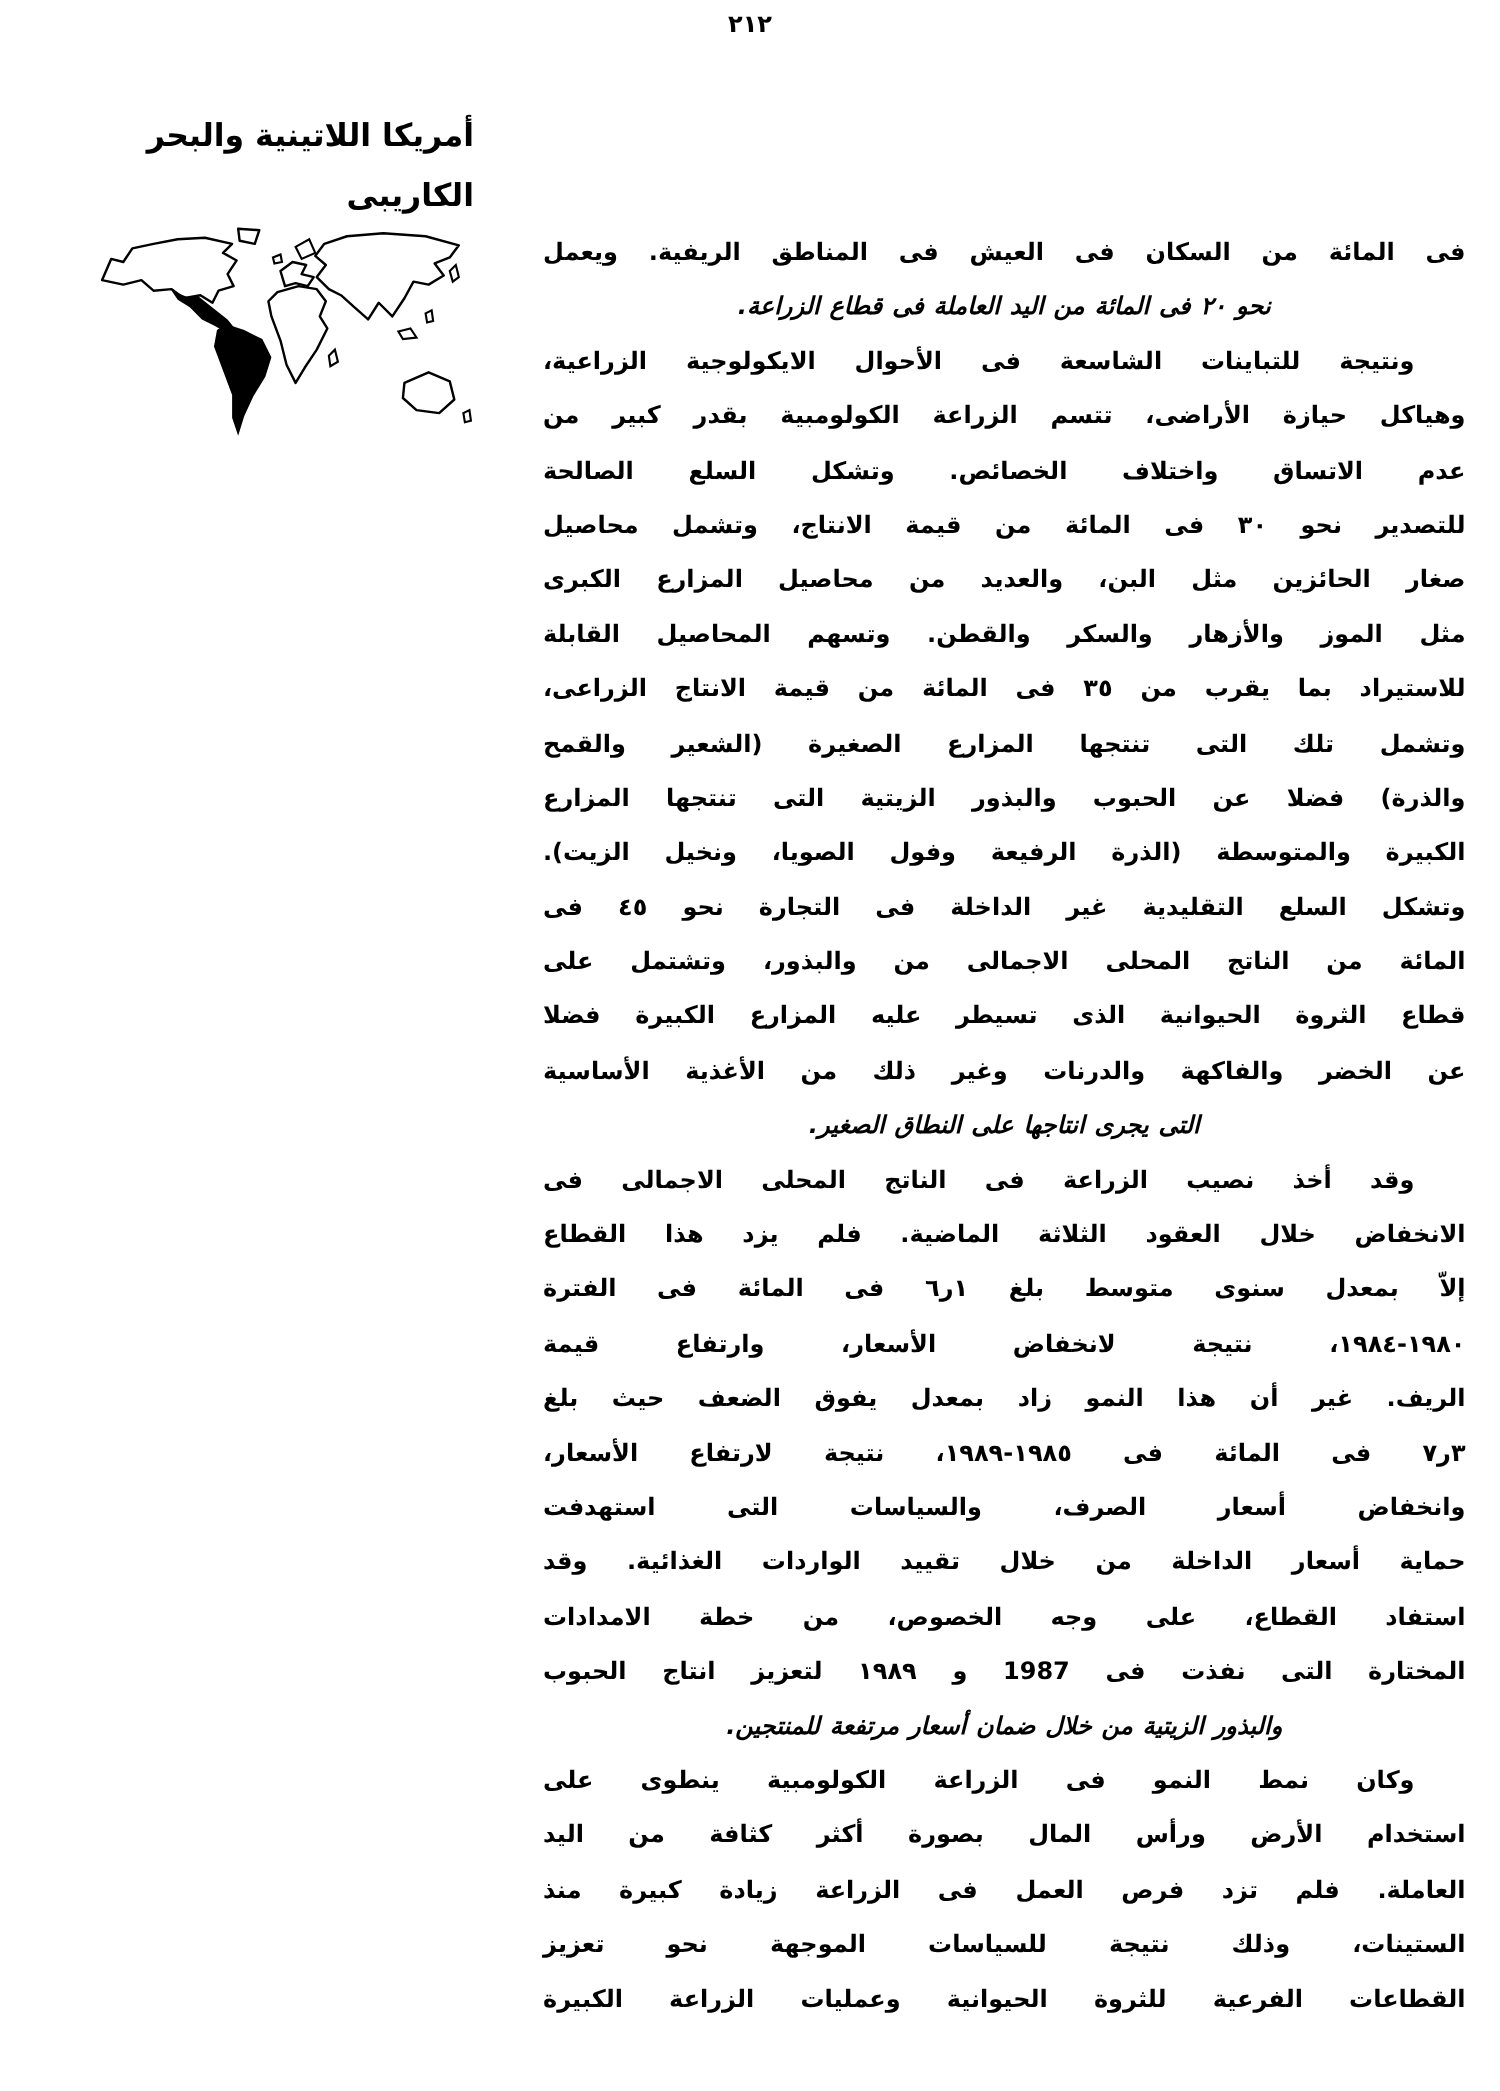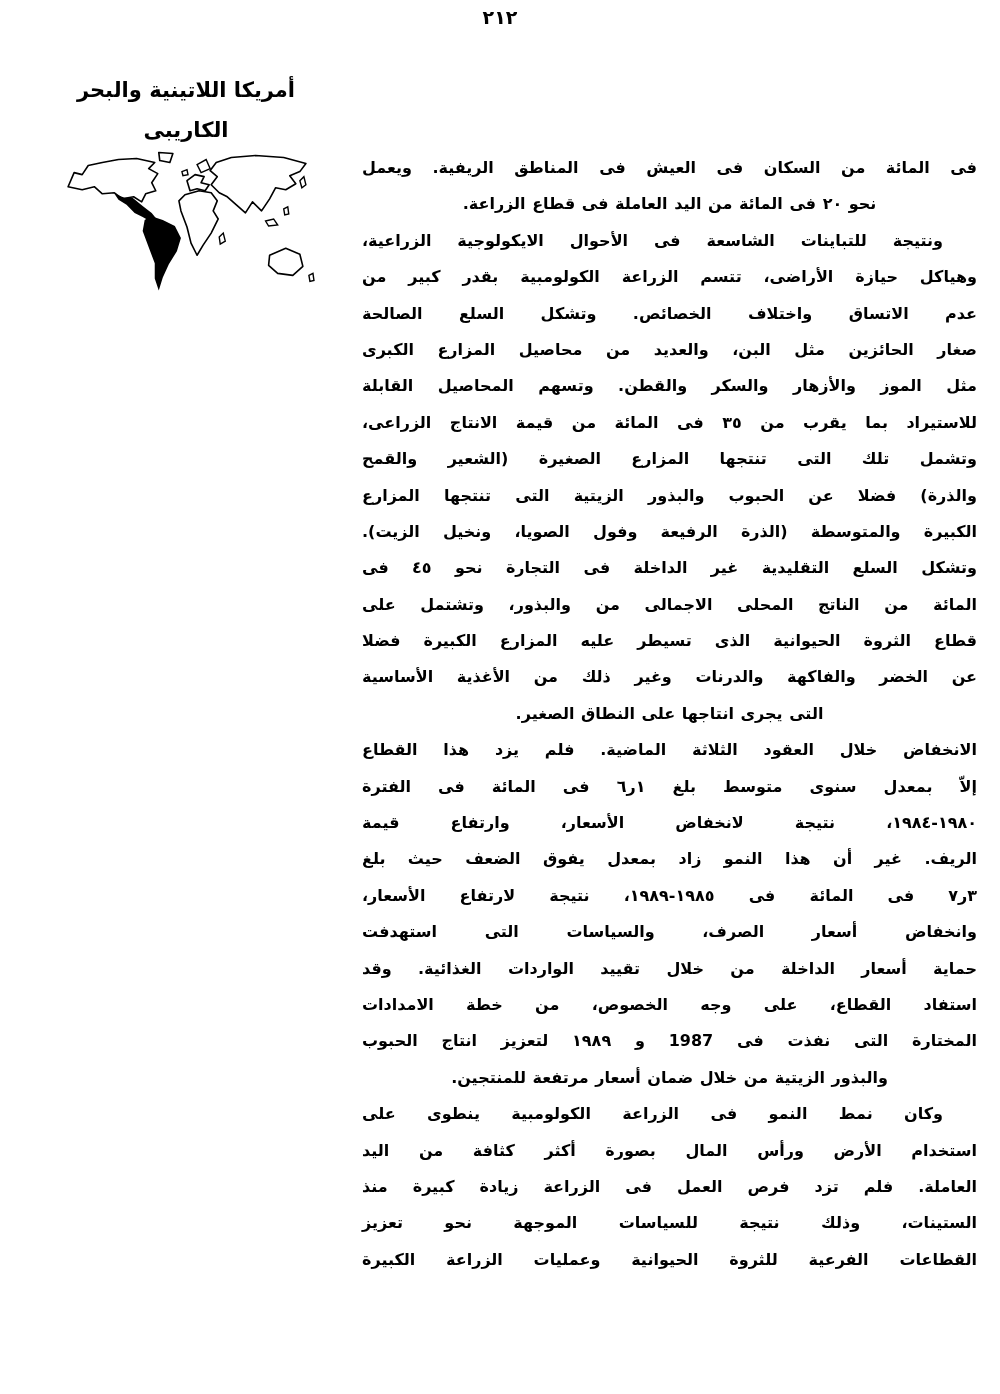--- a/index.html
+++ b/index.html
@@ -3,25 +3,25 @@
 <meta charset="utf-8">
 <style>
   html,body{margin:0;padding:0;}
   body{
     width:1000px;height:1394px;position:relative;overflow:hidden;
     background:#ffffff;color:#000;
     font-family:"DejaVu Sans", sans-serif;
   }
   .page-number{
     position:absolute;top:6px;left:0;right:0;
-    text-align:center;font-size:19px;font-weight:bold;direction:rtl;
+    text-align:center;font-size:16px;font-weight:bold;direction:rtl;
   }
   .caption{
     position:absolute;top:70px;left:56px;width:260px;
-    direction:rtl;text-align:center;font-weight:bold;
+    direction:rtl;text-align:right;font-weight:bold;
     font-size:21px;line-height:40px;
   }
   .map-wrap{
     position:absolute;top:146px;left:58px;width:262px;height:152px;
   }
   .map-wrap svg{width:100%;height:100%;}
   .map-outline{fill:#ffffff;stroke:#000;stroke-width:1.6;stroke-linejoin:round;}
   .map-dot{fill:#ffffff;stroke:#000;stroke-width:1.4;}
   .article{
     position:absolute;top:150px;left:362px;width:615px;
@@ -30,21 +30,21 @@
   }
   .line{
     direction:rtl;
     text-align:justify;
     -moz-text-align-last:justify;
     text-align-last:justify;
     white-space:normal;
     height:36.4px;overflow:visible;
   }
   .line.indent{padding-right:34px;}
-  .line.last-center{text-align:right;text-align-last:center;}
+  .line.last-center{text-align:right;text-align-last:center;font-style:italic;}
 </style>
 </head>
 <body>
 
 <div class="page-number">٢١٢</div>
 
 <div class="caption">
   <div>أمريكا اللاتينية والبحر</div>
   <div>الكاريبى</div>
 </div>
@@ -76,31 +76,33 @@
     <path class="map-dot" d="M249,128 L253,126 L254,133 L250,134 Z"></path>
   </svg>
 </div>
 
 <div class="article">
     <div class="line">فى المائة من السكان فى العيش فى المناطق الريفية. ويعمل</div>
     <div class="line last-center">نحو ٢٠ فى المائة من اليد العاملة فى قطاع الزراعة.</div>
     <div class="line indent">ونتيجة للتباينات الشاسعة فى الأحوال الايكولوجية الزراعية،</div>
     <div class="line">وهياكل حيازة الأراضى، تتسم الزراعة الكولومبية بقدر كبير من</div>
     <div class="line">عدم الاتساق واختلاف الخصائص. وتشكل السلع الصالحة</div>
+    <div class="line">للتصدير نحو ٣٠ فى المائة من قيمة الانتاج، وتشمل محاصيل</div>
     <div class="line">صغار الحائزين مثل البن، والعديد من محاصيل المزارع الكبرى</div>
     <div class="line">مثل الموز والأزهار والسكر والقطن. وتسهم المحاصيل القابلة</div>
     <div class="line">للاستيراد بما يقرب من ٣٥ فى المائة من قيمة الانتاج الزراعى،</div>
     <div class="line">وتشمل تلك التى تنتجها المزارع الصغيرة (الشعير والقمح</div>
     <div class="line">والذرة) فضلا عن الحبوب والبذور الزيتية التى تنتجها المزارع</div>
     <div class="line">الكبيرة والمتوسطة (الذرة الرفيعة وفول الصويا، ونخيل الزيت).</div>
     <div class="line">وتشكل السلع التقليدية غير الداخلة فى التجارة نحو ٤٥ فى</div>
     <div class="line">المائة من الناتج المحلى الاجمالى من والبذور، وتشتمل على</div>
     <div class="line">قطاع الثروة الحيوانية الذى تسيطر عليه المزارع الكبيرة فضلا</div>
     <div class="line">عن الخضر والفاكهة والدرنات وغير ذلك من الأغذية الأساسية</div>
     <div class="line last-center">التى يجرى انتاجها على النطاق الصغير.</div>
+    <div class="line indent">وقد أخذ نصيب الزراعة فى الناتج المحلى الاجمالى فى</div>
     <div class="line">الانخفاض خلال العقود الثلاثة الماضية. فلم يزد هذا القطاع</div>
     <div class="line">إلاّ بمعدل سنوى متوسط بلغ ١ر٦ فى المائة فى الفترة</div>
     <div class="line">١٩٨٠-١٩٨٤، نتيجة لانخفاض الأسعار، وارتفاع قيمة</div>
     <div class="line">الريف. غير أن هذا النمو زاد بمعدل يفوق الضعف حيث بلغ</div>
     <div class="line">٣ر٧ فى المائة فى ١٩٨٥-١٩٨٩، نتيجة لارتفاع الأسعار،</div>
     <div class="line">وانخفاض أسعار الصرف، والسياسات التى استهدفت</div>
     <div class="line">حماية أسعار الداخلة من خلال تقييد الواردات الغذائية. وقد</div>
     <div class="line">استفاد القطاع، على وجه الخصوص، من خطة الامدادات</div>
     <div class="line">المختارة التى نفذت فى 1987 و ١٩٨٩ لتعزيز انتاج الحبوب</div>
     <div class="line last-center">والبذور الزيتية من خلال ضمان أسعار مرتفعة للمنتجين.</div>

